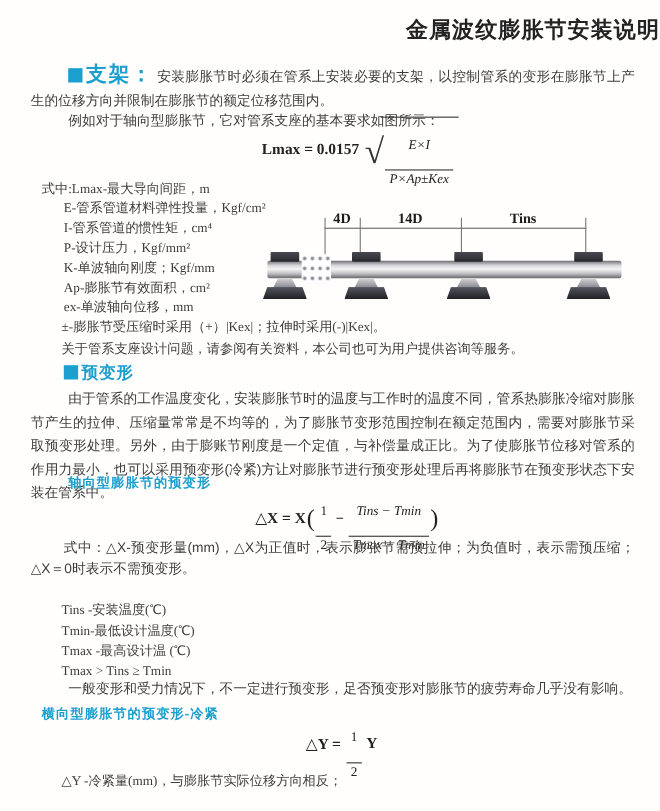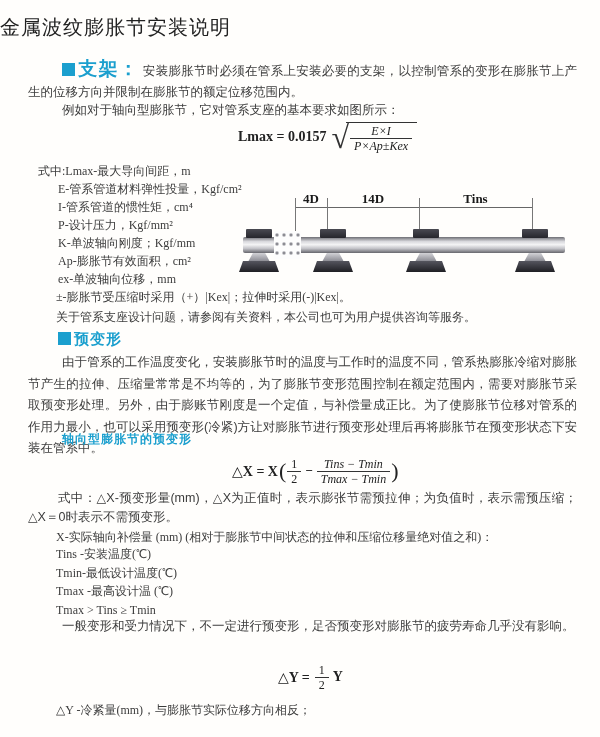--- a/index.html
+++ b/index.html
@@ -4,43 +4,43 @@
 <style>
   * { margin:0; padding:0; box-sizing:border-box; }
   html,body { width:600px; background:#fff; }
   .page {
     position:relative; width:600px; height:737px; background:#fffefc;
     font-family:"Liberation Sans","DejaVu Sans",sans-serif;
     color:#3a3a3a; overflow:hidden;
   }
   .abs { position:absolute; }
   .title {
-    top:14px; left:0; width:600px; text-align:left;
-    font-size:20px; font-weight:normal; color:#222; letter-spacing:1px;
+    top:14px; left:0; width:600px; text-align:right;
+    font-size:20px; font-weight:bold; color:#222; letter-spacing:1px;
   }
   .body-text { font-size:12.5px; line-height:21px; text-align:justify; color:#3c3c3c; }
   .sq {
     display:inline-block; width:13px; height:13px; background:#1b9fce;
     margin-right:3px; vertical-align:-1px;
   }
   .sec-inline-head { font-size:19px; font-weight:bold; color:#1b9fce; letter-spacing:1px; }
   .sec-head { font-size:15px; font-weight:bold; color:#1b9fce; letter-spacing:1px; }
   .sub-head { font-size:12px; font-weight:bold; color:#1b9fce; letter-spacing:1px; }
 
   
   .formula {
     display:flex; align-items:center;
     font-family:"Liberation Serif","DejaVu Serif",serif; color:#222;
   }
   .f-lhs { font-weight:bold; font-size:14px; white-space:nowrap; }
   .sqrt-sign { font-size:32px; line-height:30px; font-weight:400; margin:0 -3px 0 5px; color:#333; }
   .sqrt-bar { border-top:1.5px solid #333; padding:1px 5px 0 4px; }
   .frac { display:inline-flex; flex-direction:column; align-items:center;
           font-style:italic; font-size:12px; line-height:14px; vertical-align:middle; }
-  .frac .num { padding:0 4px; }
+  .frac .num { padding:16px 4px; }
   .frac .den { border-top:1px solid #333; padding:0 4px; }
   .frac.upright { font-style:normal; }
   .paren { font-size:22px; font-weight:400; line-height:22px; margin:0 1px; }
   .f-op { font-size:13px; margin:0 4px; font-weight:bold; }
   .f-rhs { font-weight:bold; font-size:14px; margin-left:4px; }
 
   .def-line { font-size:12px; line-height:18px; white-space:nowrap; color:#3c3c3c;font-family:Liberation Serif, serif; }
 
   
   .diagram { left:243px; top:190px; width:335px; height:97px; }
@@ -154,31 +154,31 @@
     <span class="f-op">−</span>
     <span class="frac">
       <span class="num">Tins − Tmin</span>
       <span class="den">Tmax − Tmin</span>
     </span>
     <span class="paren">)</span>
   </div>
 
   <div class="abs body-text" style="top:489px; left:28px; width:549px; text-indent:30px; line-height:19px;">式中：△X-预变形量(mm)，△X为正值时，表示膨张节需预拉伸；为负值时，表示需预压缩；△X＝0时表示不需预变形。</div>
 
-  <div class="abs def-line" style="top:528px; left:56px;">X-实际轴向补偿量 (mm) (相对于膨胀节中间状态的拉伸和压缩位移量绝对值之和)：</div>
 
   <div class="abs" style="top:545px; left:56px;">
     <div class="def-line" style="line-height:18.5px;">Tins -安装温度(℃)</div>
     <div class="def-line" style="line-height:18.5px;">Tmin-最低设计温度(℃)</div>
     <div class="def-line" style="line-height:18.5px;">Tmax -最高设计温 (℃)</div>
     <div class="def-line" style="line-height:18.5px;">Tmax &gt; Tins ≥ Tmin</div>
   </div>
 
   <div class="abs body-text" style="top:616px; left:28px; width:549px; text-indent:34px;">一般变形和受力情况下，不一定进行预变形，足否预变形对膨胀节的疲劳寿命几乎没有影响。</div>
 
+  <div class="abs sub-head" style="top:641px; left:38px;">横向型膨胀节的预变形-冷紧</div>
 
   <div class="abs formula" style="top:664px; left:278px; height:26px;">
     <span class="f-lhs">△Y =</span>
     <span class="frac upright" style="margin-left:5px;">
       <span class="num">1</span>
       <span class="den">2</span>
     </span>
     <span class="f-rhs">Y</span>
   </div>
 

